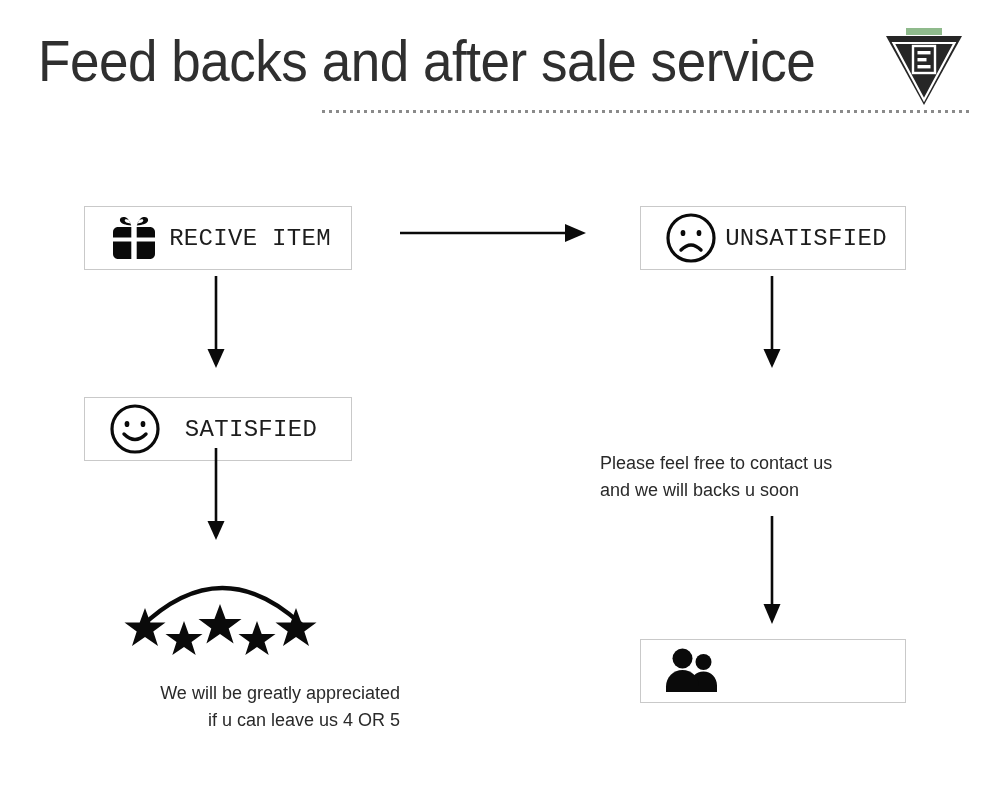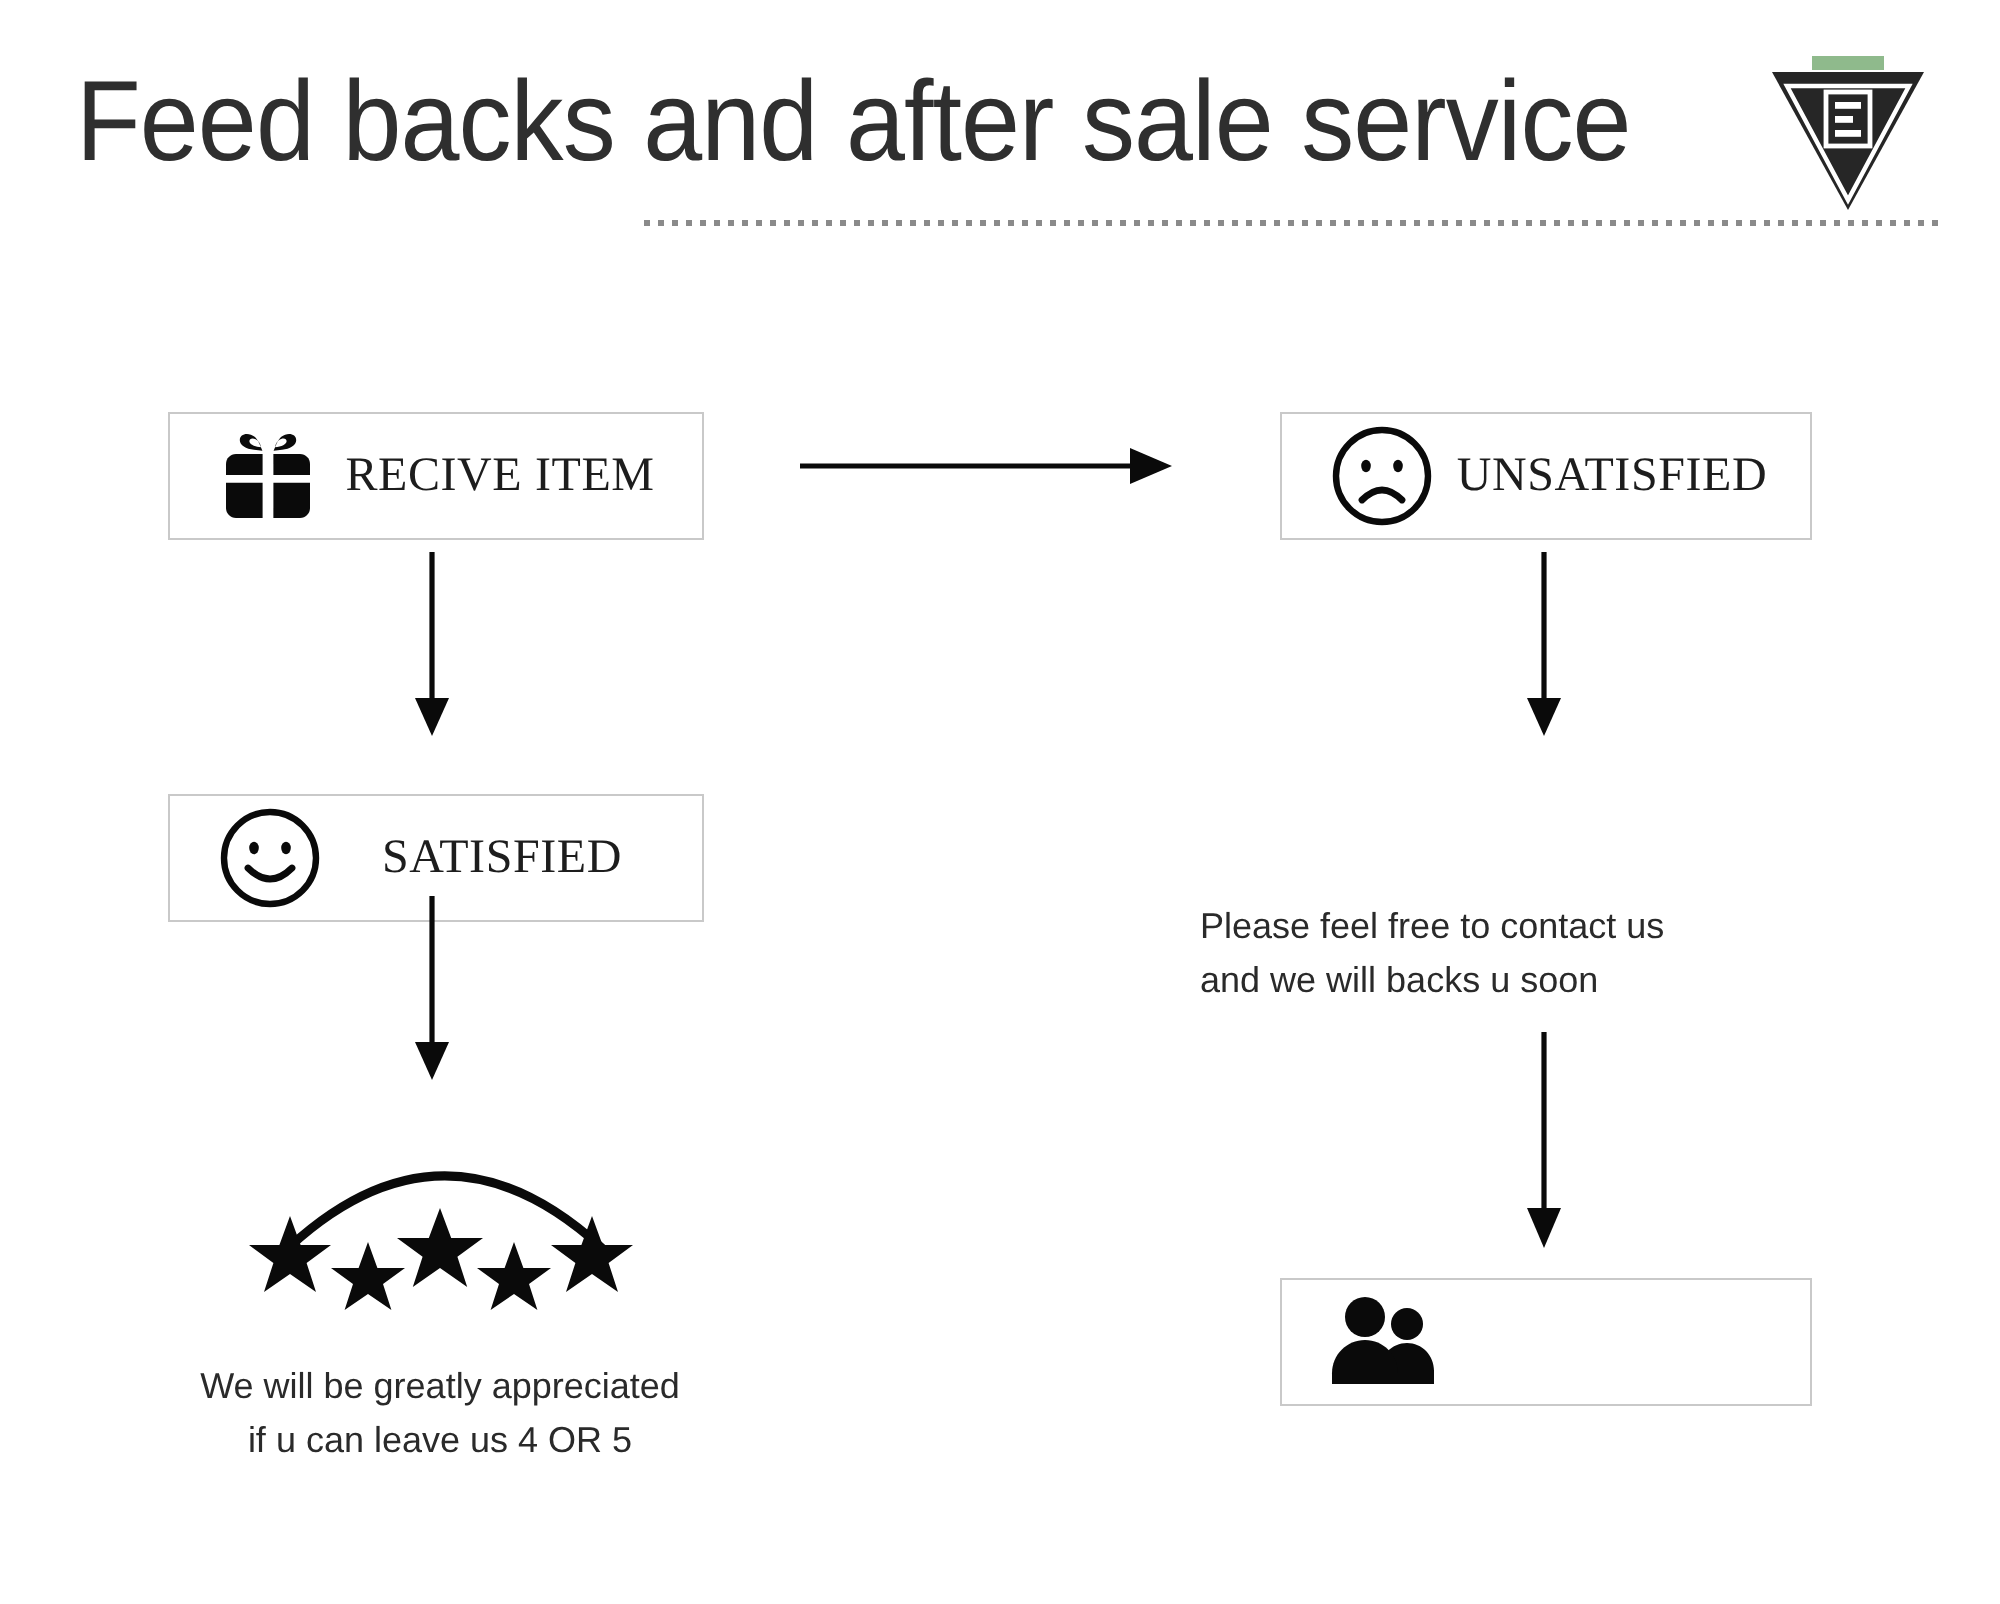--- a/index.html
+++ b/index.html
@@ -58,21 +58,21 @@
   .box-icon{
     flex:0 0 auto;
     display:flex;align-items:center;justify-content:center;
     margin-left:24px;
   }
   .box-label{
     flex:1 1 auto;
     text-align:center;
     font-size:24px;
     color:#1d1d1d;
-    font-family:Liberation Serif, serif;
+    font-family:Liberation Mono, monospace;
     letter-spacing:0.3px;
     padding-right:18px;
     padding-left:8px;
     white-space:nowrap;
   }
 
   
   #box-receive  {left:84px; top:206px; width:268px; height:64px;}
   #box-satisfied{left:84px; top:377px; width:268px; height:64px;margin-top:20px;}
   #box-unsat    {left:640px;top:206px; width:266px; height:64px;}
@@ -89,21 +89,21 @@
 
   
   #stars{position:absolute;left:118px;top:556px;width:205px;height:100px;}
   .caption{
     position:absolute;
     font-size:18px;
     line-height:27px;
     color:#2a2a2a;
     font-family:"Liberation Sans",sans-serif;
   }
-  #caption-stars{left:40px;top:680px;width:360px;text-align:center;}
+  #caption-stars{left:40px;top:680px;width:360px;text-align:right;}
   #caption-contact{left:600px;top:450px;width:360px;text-align:left;}
 </style>
 </head>
 <body>
 
 <div class="page">
 
   <div class="header">
 
     <div class="title">Feed backs and after sale service</div>

